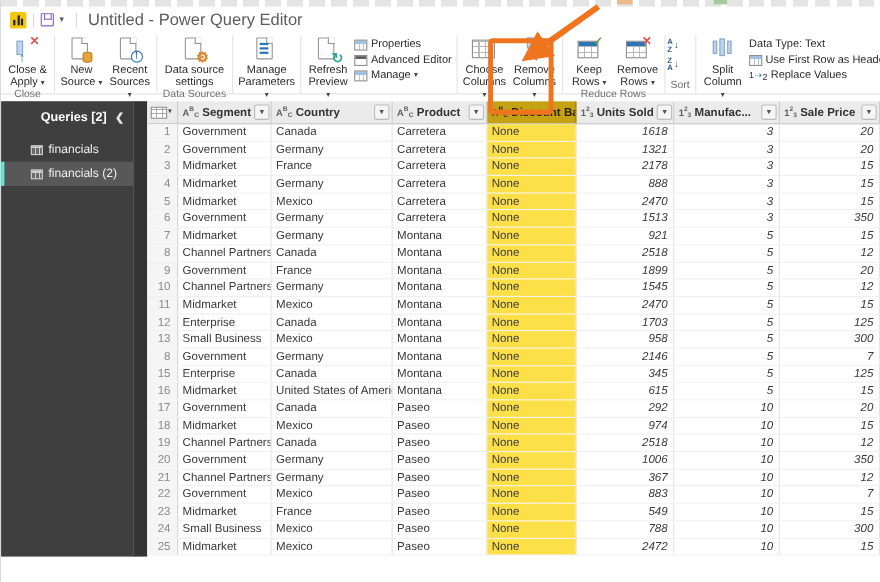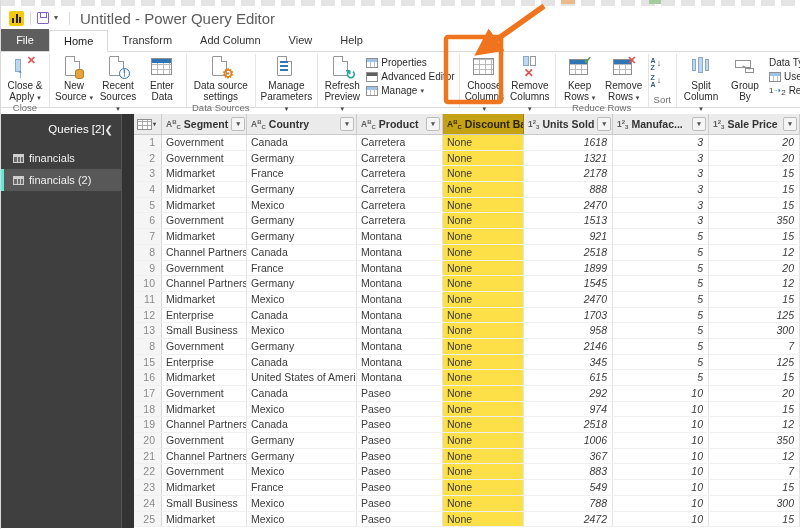--- a/index.html
+++ b/index.html
@@ -75,25 +75,25 @@
   .rv-ico { font-size:8px; color:#333; display:flex; align-items:center; line-height:1; }
   .rv-ico .arr { color:#2e75b5; font-size:8px; margin:0 .5px; }
 
   
   .annotation { position:absolute; left:428px; top:0; width:170px; height:112px; pointer-events:none; z-index:50; }
 
   
   .gap6 { height:6px; background:#fff; }
   .main { display:flex; height:414px; }
   .qpanel { width:120px; background:#3f3f3f; display:flex; flex-direction:column; flex:none; }
-  .qheader { display:flex; justify-content:flex-end; align-items:center;
-    padding:9px 8px 8px; color:#fff; font-weight:normal; font-size:11.5px; }
+  .qheader { display:flex; justify-content:space-between; align-items:center;
+    padding:9px 8px 8px; color:#fff; font-weight:bold; font-size:11.5px;margin-left:28px; }
   .qcollapse { font-size:10px; color:#e8e8e8; }
   .qlist { margin-top:4px; }
-  .qitem { display:flex; align-items:center; gap:5px; height:22px; padding-left:9px;
+  .qitem { display:flex; align-items:center; gap:5px; height:22px; padding-left:24px;
     font-size:11px; color:#f0f0f0; border-left:3px solid rgba(0,0,0,0); }
   .qitem.sel { background:#585858; border-left:3px solid #5eead4; }
   .qicon { width:11px; height:9px; border:1px solid #cfcfcf; background:
     linear-gradient(#cfcfcf 0 2px, rgba(0,0,0,0) 2px),
     repeating-linear-gradient(90deg, rgba(0,0,0,0) 0 2.6px, #cfcfcf 2.6px 3.6px), #6a6a6a; flex:none; }
   .splitter { width:13px; background:#333; border-left:1px solid #555; flex:none; }
 
   
   .tablewrap { flex:1; display:flex; flex-direction:column; background:#fff; overflow:hidden; }
   .thead { display:flex; height:21px; background:#ebebeb; border-bottom:1px solid #c9c9c9; flex:none; }
@@ -138,28 +138,20 @@
         <i></i>
         <i></i>
       </span>
     <span class="vsep"></span>
     <span class="save-icon"></span>
     <span class="qat-caret">▾</span>
     <span class="vsep"></span>
     <span class="win-title">Untitled - Power Query Editor</span>
   </div>
 
-  <div class="tabbar">
-    <div class="tab-file">File</div>
-    <div class="tab active">Home</div>
-    <div class="tab">Transform</div>
-    <div class="tab">Add Column</div>
-    <div class="tab">View</div>
-    <div class="tab">Help</div>
-  </div>
 
   <div class="ribbon">
 
     <div class="rgroup">
       <div class="rg-body">
         <div class="bigbtn">
           <span class="ico22">
             <span class="colbar" style="left:2px;top:4px;"></span>
             <span class="badge" style="right:1px;top:0;color:#d9534f;font-size:11px;">✕</span>
             <span class="badge" style="left:4px;bottom:-1px;color:#2e75b5;font-size:12px;">↑</span>
@@ -179,26 +171,20 @@
           </span>
           <span class="blabel"><span>New Source</span> <span class="caret">▾</span></span>
         </div>
         <div class="bigbtn">
           <span class="ico22">
             <span class="doc"></span>
             <span style="position:absolute;right:0;bottom:0;width:11px;height:11px;border:1.5px solid #2e75b5;border-radius:50%;background:#fff;"></span>
             <span class="badge" style="right:4px;bottom:3px;color:#2e75b5;font-size:6px;">╿</span>
           </span>
           <span class="blabel"><span>Recent Sources</span> <span class="caret">▾</span></span>
-        </div>
-        <div class="bigbtn">
-          <span class="ico22">
-            <span class="tblico" style="left:1px;top:3px;width:21px;height:17px;"></span>
-          </span>
-          <span class="blabel"><span>Enter Data</span></span>
         </div>
       </div>
       <div class="rg-label">New Query</div>
     </div>
 
     <div class="rgroup">
       <div class="rg-body">
         <div class="bigbtn">
           <span class="ico22">
             <span class="doc"></span>
@@ -315,28 +301,20 @@
 
     <div class="rgroup" style="border-right:none;">
       <div class="rg-body">
         <div class="bigbtn">
           <span class="ico22">
             <span class="colbar" style="left:3px;top:4px;height:12px;width:4px;"></span>
             <span class="colbar" style="left:9px;top:2px;height:16px;width:5px;"></span>
             <span class="colbar" style="left:16px;top:4px;height:12px;width:4px;"></span>
           </span>
           <span class="blabel"><span>Split Column</span> <span class="caret">▾</span></span>
-        </div>
-        <div class="bigbtn">
-          <span class="ico22">
-            <span style="position:absolute;left:2px;top:5px;width:16px;height:8px;border:1px solid #8f8f8f;background:#fff;"></span>
-            <span style="position:absolute;left:12px;top:13px;width:9px;height:5px;border:1px solid #8f8f8f;background:#fff;"></span>
-            <span style="position:absolute;left:9px;top:12px;width:8px;height:1px;background:#8f8f8f;transform:rotate(25deg);"></span>
-          </span>
-          <span class="blabel"><span>Group By</span></span>
         </div>
         <div class="smallstack">
           <div class="smallbtn">
             <span>Data Type: Text</span>
 
           </div>
           <div class="smallbtn">
             <span class="minitbl"></span>
             <span>Use First Row as Headers</span>
 

